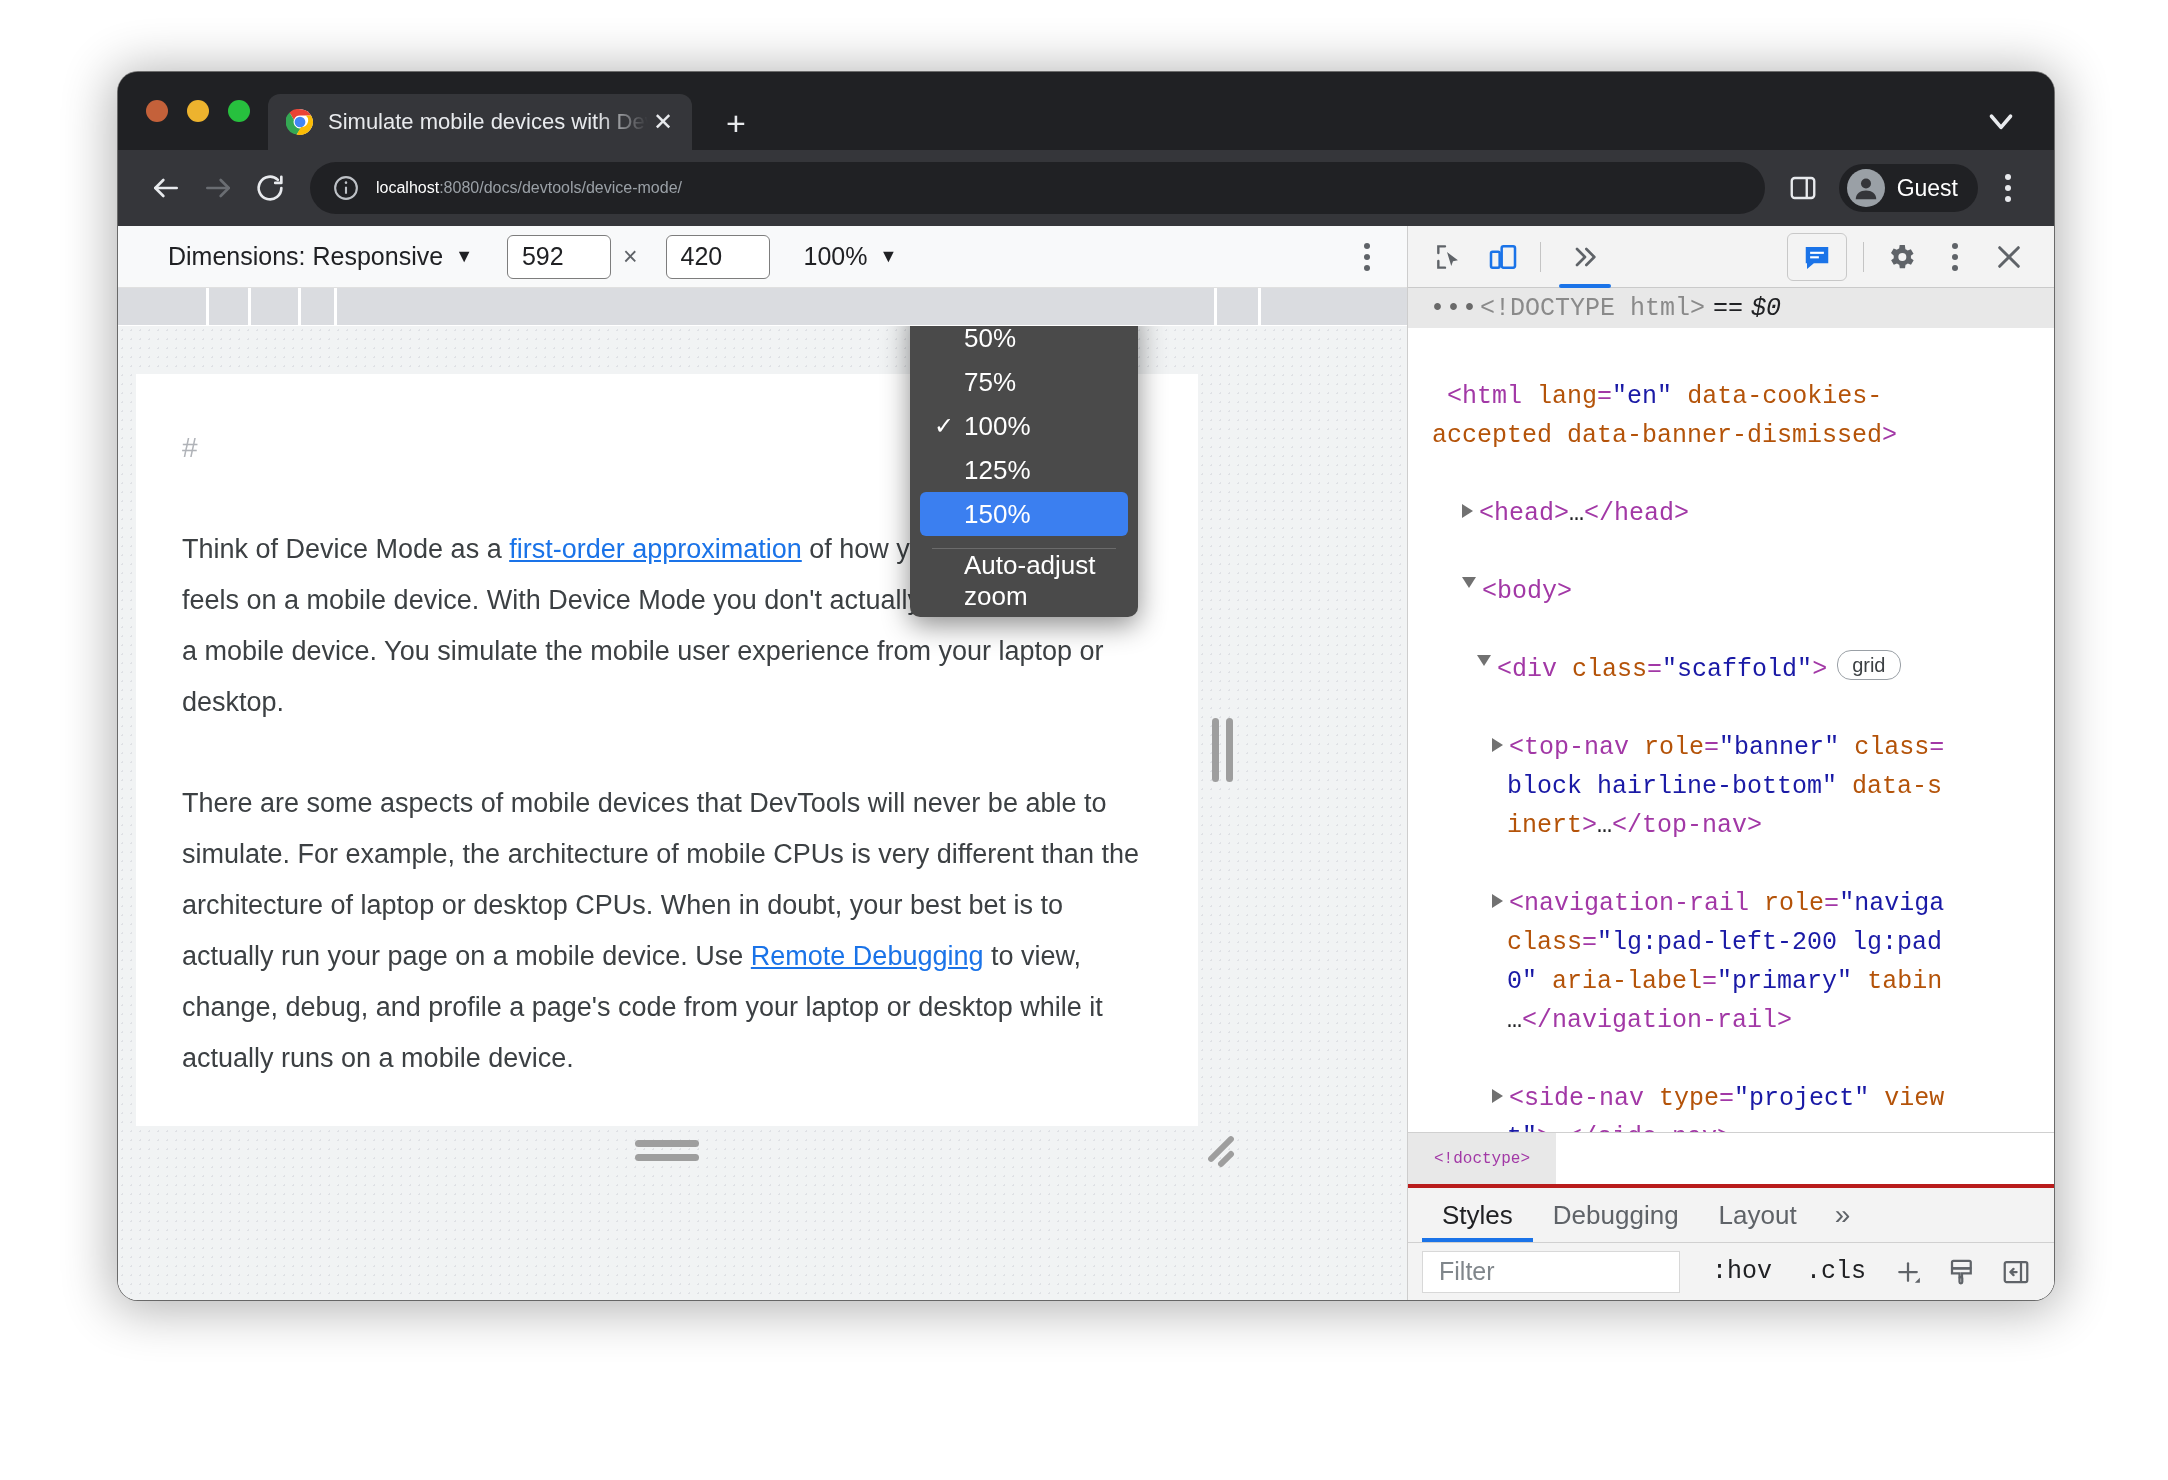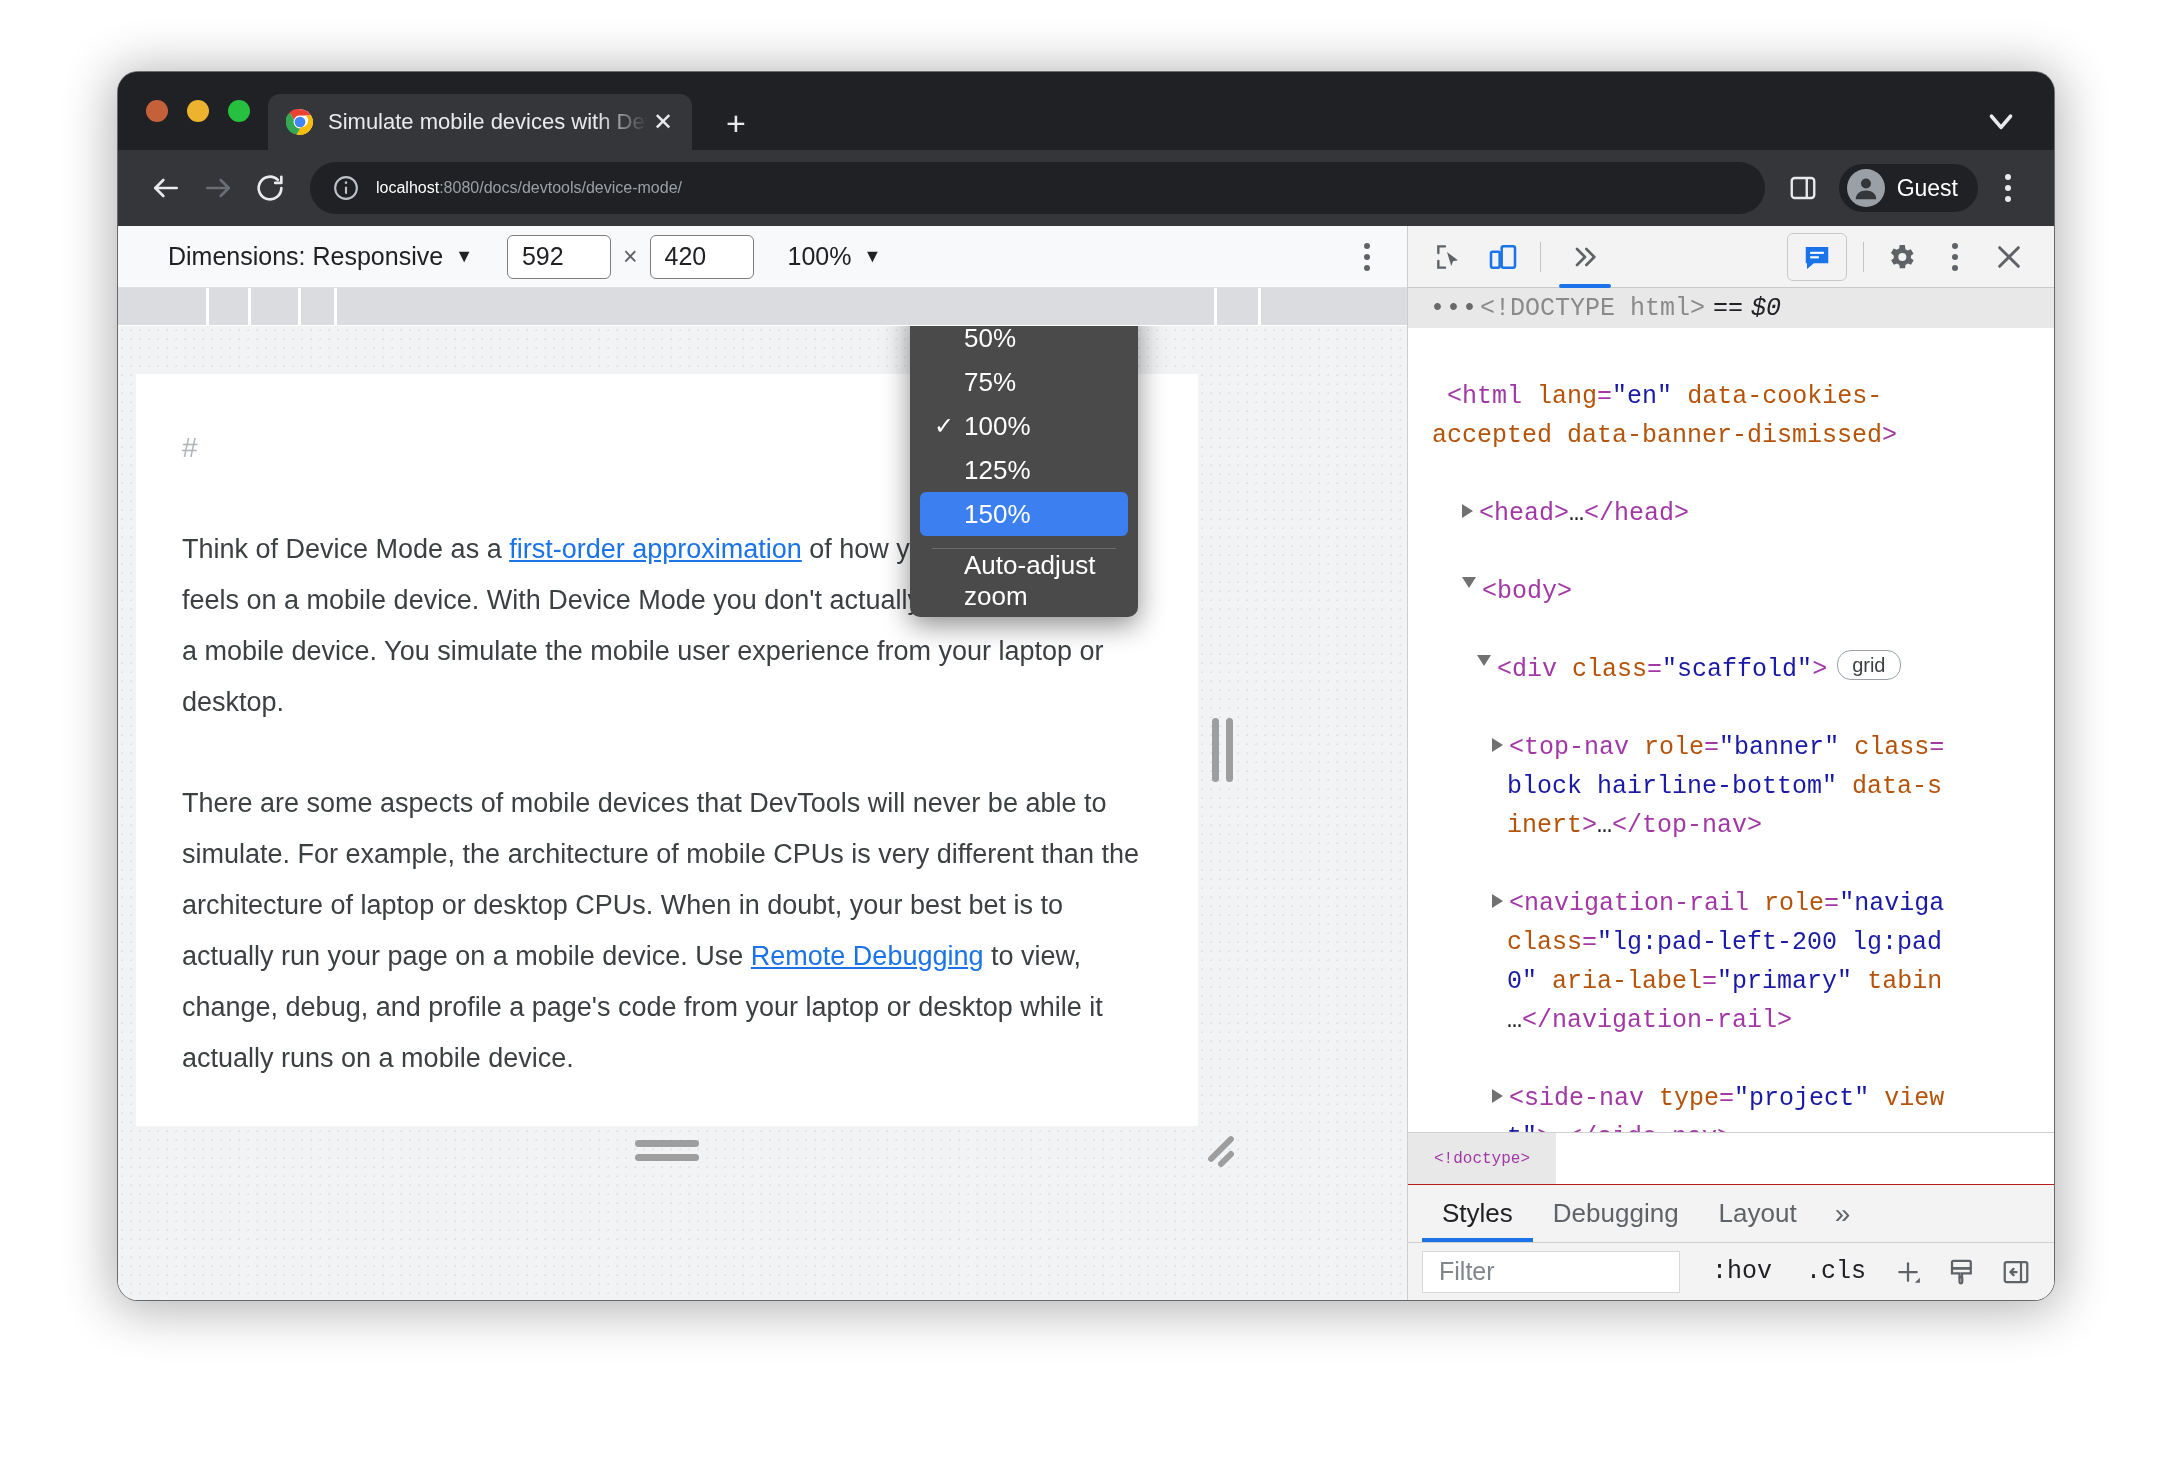--- a/index.html
+++ b/index.html
@@ -379,21 +379,21 @@
     background: #e8e8e8; height: 100%;
     display: flex; align-items: center;
     padding: 0 26px;
     font-family: "Liberation Mono", monospace;
     font-size: 16px;
     color: #a238a6;
   }
   #dt-tabs {
     height: 58px; flex: 0 0 58px;
     background: #f3f3f3;
-    border-top: 1px solid #b91c1c;
+    border-top: 4px solid #b91c1c;
     display: flex; align-items: flex-end;
     padding-left: 14px;
   }
   .dt-tab {
     height: 100%;
     display: flex; align-items: center;
     padding: 0 20px;
     font-size: 26px; color: #5f6368;
     position: relative;
   }
@@ -531,21 +531,21 @@
 
     <div id="device-pane">
 
       <div id="device-toolbar">
         <div id="dimensions-select">
           <span>Dimensions: Responsive</span>
           <span class="caret">▼</span>
         </div>
         <input class="dim-input" type="text" value="592" style="">
         <span id="dim-times">×</span>
-        <input class="dim-input" style="margin-left: 0px;" type="text" value="420">
+        <input class="dim-input" style="margin-left: 16px;" type="text" value="420">
         <div id="zoom-select">
           <span>100%</span>
           <span class="caret">▼</span>
         </div>
         <div id="device-more-btn">
           <span class="dots-v">
               <i></i>
               <i></i>
               <i></i>
             </span>

